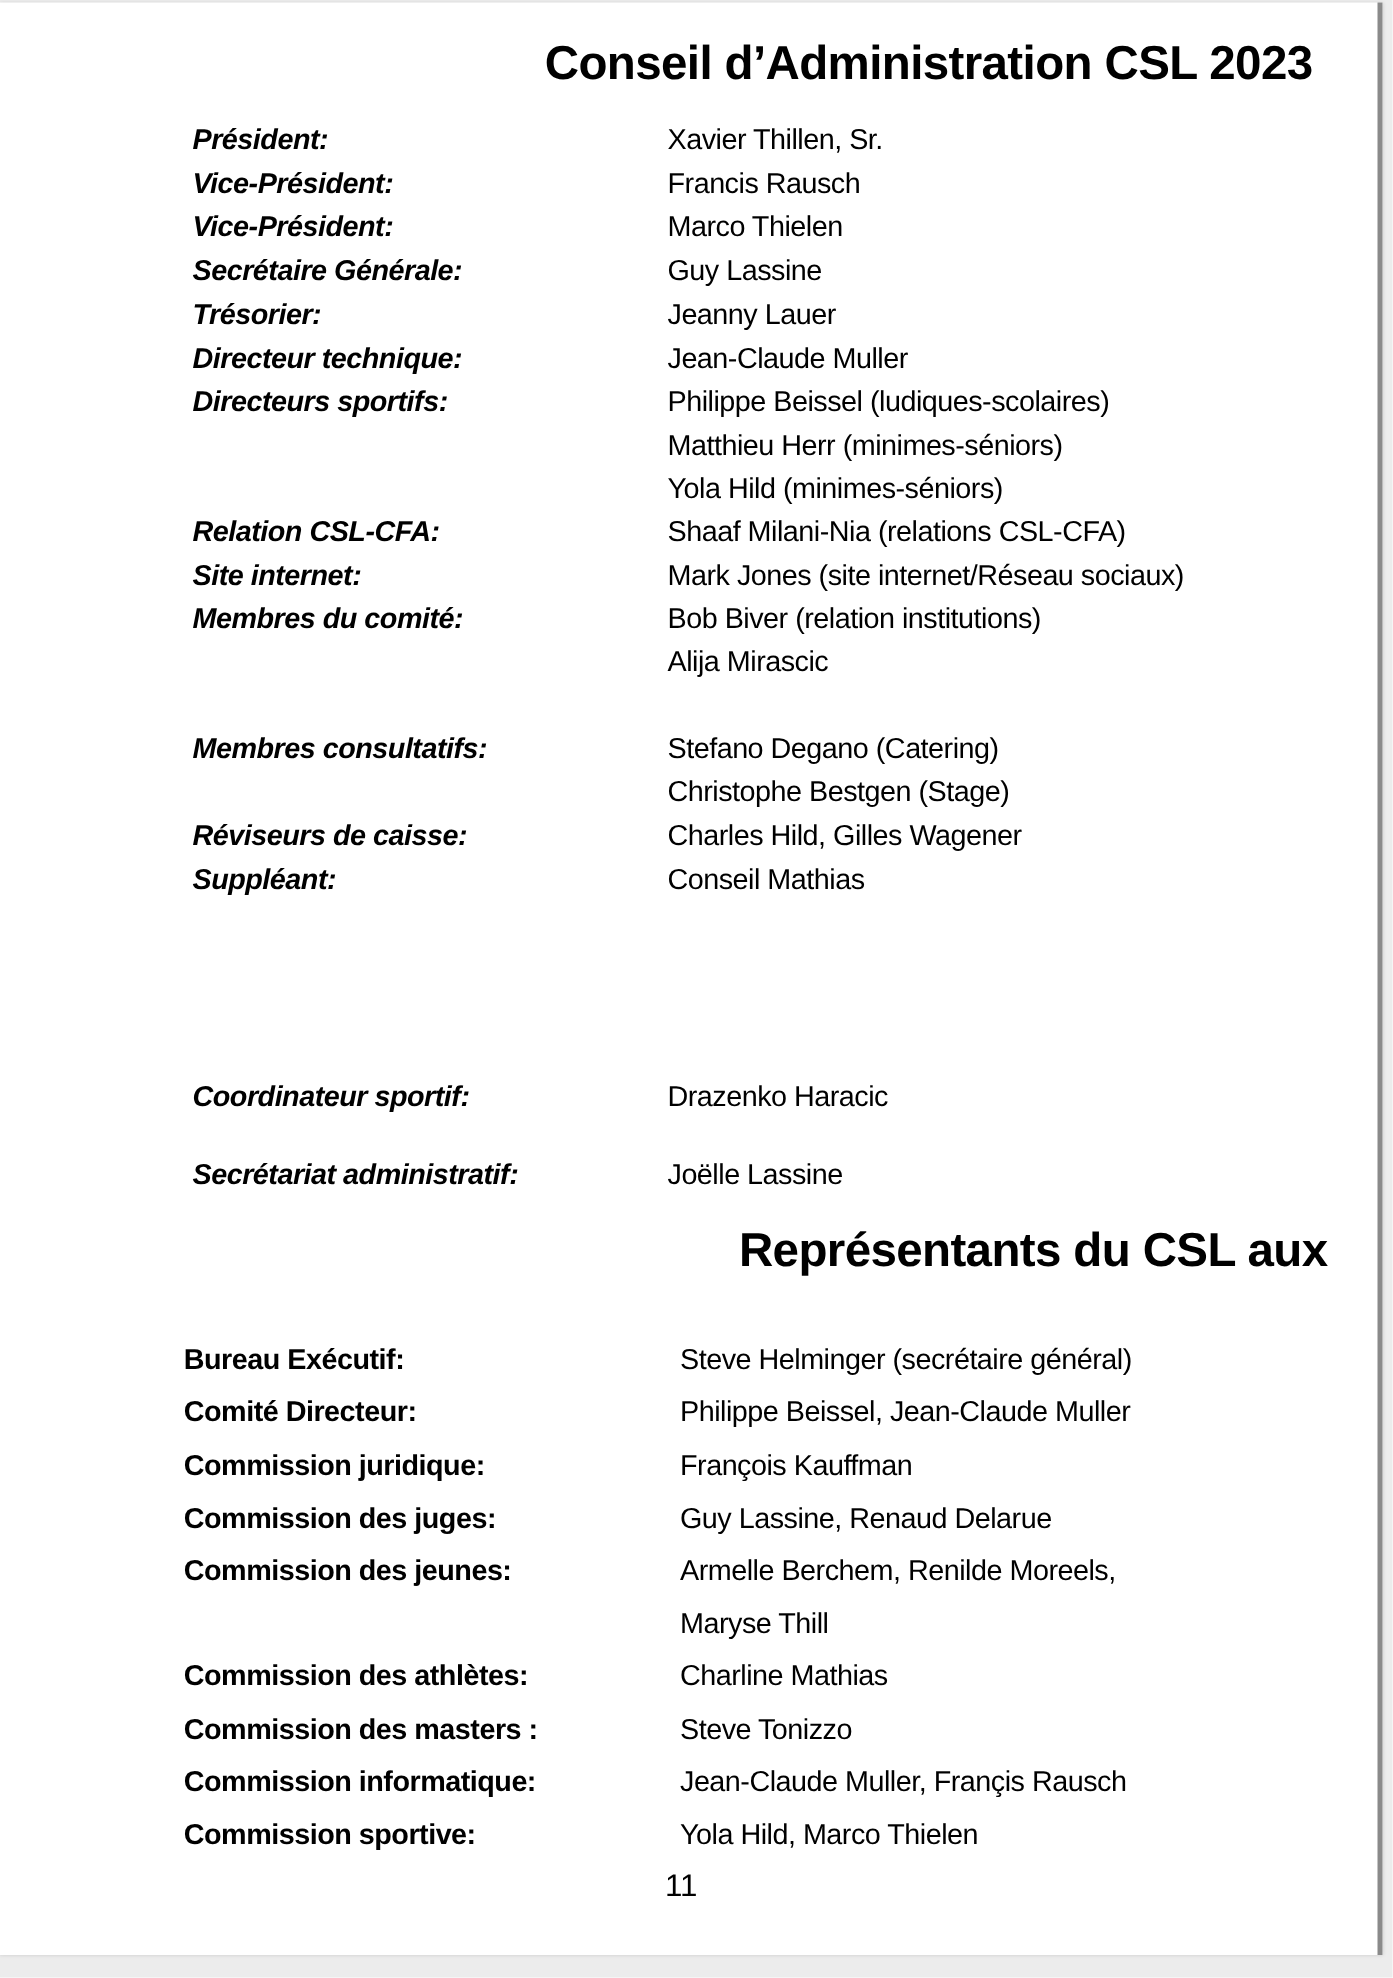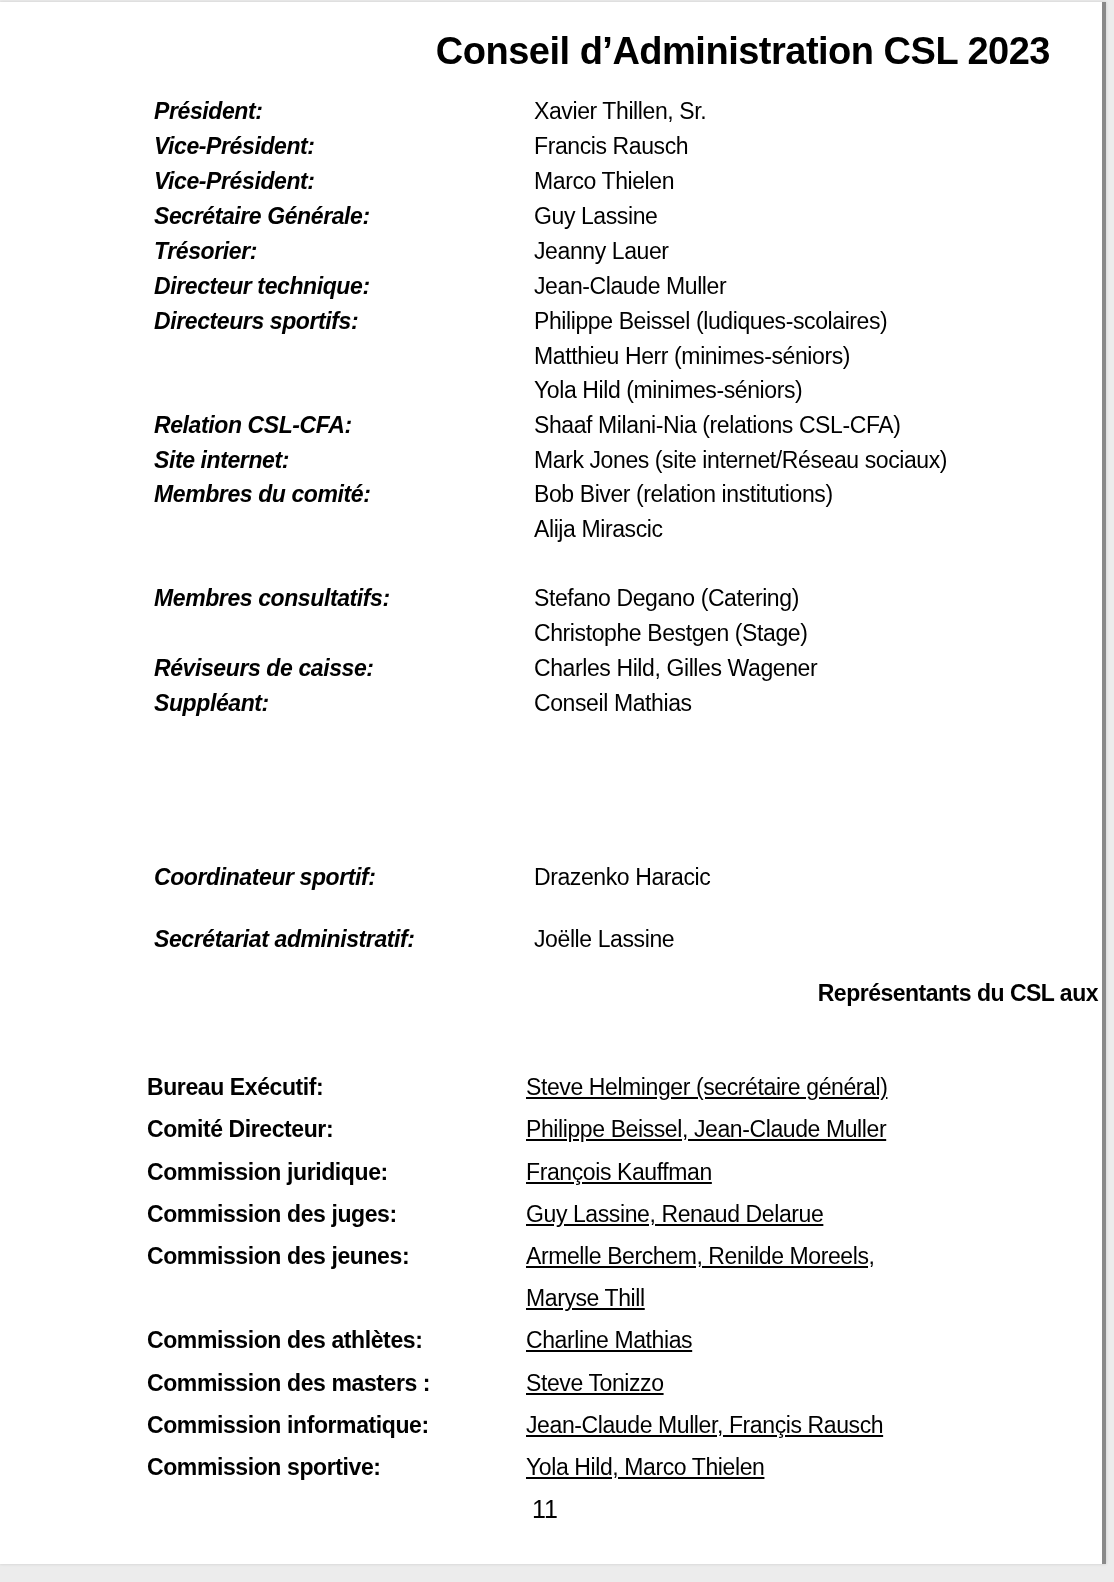--- a/index.html
+++ b/index.html
@@ -22,33 +22,33 @@
   .title {
     position: absolute;
     left: 0; width: 1050px;
     text-align: right;
     font-weight: bold;
     white-space: nowrap;
     letter-spacing: -0.5px;
   }
   .t-main { top: 28px; font-size: 38px; left: 0; width: 1050px; }
   .t-coord { top: 794px; font-size: 31px; left: 0; width: 1035px; }
-  .t-rep1 { top: 978px; font-size: 23px; left: 0; width: 1062px; padding-left: 36px; }
+  .t-rep1 { top: 978px; font-size: 38px; left: 0; width: 1062px; }
   .t-rep2 { top: 1022px; font-size: 29px; left: 0; width: 1062px; }
 
   .row {
     position: absolute;
     font-size: 23px;
     white-space: nowrap;
     letter-spacing: -0.4px;
   }
   .lbl { font-weight: bold; left: 154px; font-style: italic; }
   .val { left: 534px; }
   .lbl2 { font-weight: bold; left: 147px; }
-  .val2 { left: 526px; text-decoration: underline; }
+  .val2 { left: 544px; }
 
   .page-num {
     position: absolute;
     left: 532px; top: 1493px;
     font-size: 25px;
   }
 </style>
 </head>
 <body>
 

